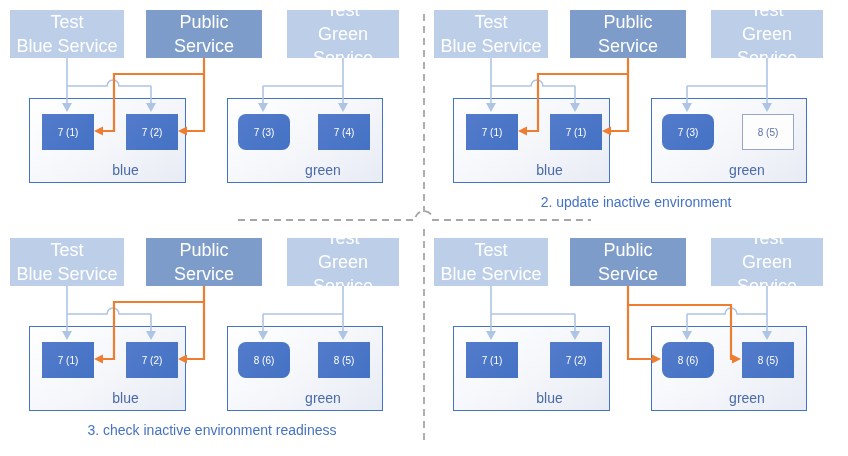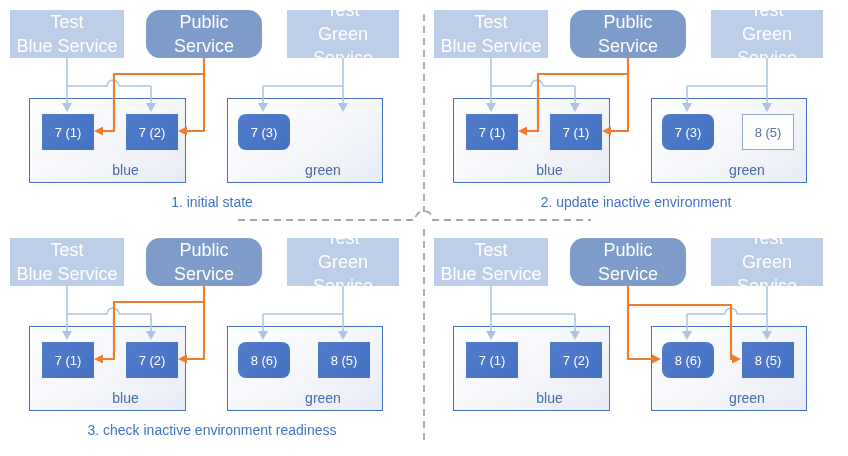--- a/index.html
+++ b/index.html
@@ -8,21 +8,21 @@
     font-family:"Liberation Sans", sans-serif; background:#ffffff;
   }
   .panel { position:absolute; width:424px; height:228px; }
 
   .svc {
     position:absolute; top:10px; height:48px;
     display:flex; flex-direction:column; justify-content:center;
     text-align:center; color:#ffffff; font-size:18px; line-height:1.35;
   }
   .svc-light { background:#BDCFE8; }
-  .svc-dark  { background:#7E9CC9;border-radius:14px; }
+  .svc-dark  { background:#7E9CC9; }
   .svc-pos-blue   { left:10px;  width:114px; }
   .svc-pos-public { left:146px; width:116px; }
   .svc-pos-green  { left:287px; width:112px; }
 
   .env {
     position:absolute; top:98px; height:85px;
     border:1px solid #4472C4;
     background:linear-gradient(145deg,#ffffff 0%,#f4f6fa 55%,#e7ebf4 100%);
     box-sizing:border-box;
   }
@@ -30,21 +30,21 @@
   .env-green { left:227px; width:156px; }
   .env-label {
     position:absolute; bottom:4px; left:18px; width:100%;
     text-align:center; color:#4A69A8; font-size:14px;
   }
 
   .pod {
     position:absolute; top:15px; width:52px; height:36px;
     display:flex; align-items:center; justify-content:center;
     background:linear-gradient(135deg,#547BCB,#4472C4);
-    color:#ffffff; font-size:13px; box-sizing:border-box;
+    color:#ffffff; font-size:10px; box-sizing:border-box;
   }
   .pod-outlined {
     background:#FDFDFE; color:#5B6FA8; border:1.5px solid #97A7C8;
   }
   .pod-slot-1 { left:12px; }
   .pod-slot-2 { left:96px; }
   .pod-slot-g1 { left:10px;border-radius:8px; }
   .pod-slot-g2 { left:90px; }
 
   .caption {
@@ -80,20 +80,21 @@
       <span>Green Service</span>
     </div>
 
     <div class="env env-blue">
       <div class="pod pod-slot-1 pod-filled">7 (1)</div>
       <div class="pod pod-slot-2 pod-filled">7 (2)</div>
       <div class="env-label">blue</div>
     </div>
     <div class="env env-green">
       <div class="pod pod-slot-g1 pod-filled">7 (3)</div>
+      <div class="pod pod-slot-g2 pod-filled">7 (4)</div>
       <div class="env-label">green</div>
     </div>
 
     <svg class="conn" width="424" height="228" viewBox="0 0 424 228">
       <g>
         <path class="lt" d="M67,58 V104"></path>
         <path class="lt" d="M67,86 L107,86 A6 6 0 0 1 119,86 L151,86"></path>
         <path class="lt" d="M151,86 V104"></path>
         <polygon class="lt-a" points="62,103 72,103 67,112"></polygon>
         <polygon class="lt-a" points="146,103 156,103 151,112"></polygon>
@@ -105,21 +106,20 @@
         <polygon class="lt-a" points="258,103 268,103 263,112"></polygon>
         <polygon class="lt-a" points="338,103 348,103 343,112"></polygon>
       </g>
       <g>
         <path class="or" d="M204,58 V131 H187"></path>
         <polygon class="or-a" points="178,131 187,126.5 187,135.5"></polygon>
         <path class="or" d="M204,74 H114 V131 H103"></path>
         <polygon class="or-a" points="94,131 103,126.5 103,135.5"></polygon>
       </g>
     </svg>
-    <div class="caption">1. initial state</div>
   </section>
 
   <section class="panel" style="left:424px;top:0">
     <div class="svc svc-light svc-pos-blue">
       <span>Test</span>
       <span>Blue Service</span>
     </div>
     <div class="svc svc-dark svc-pos-public">
       <span>Public</span>
       <span>Service</span>

